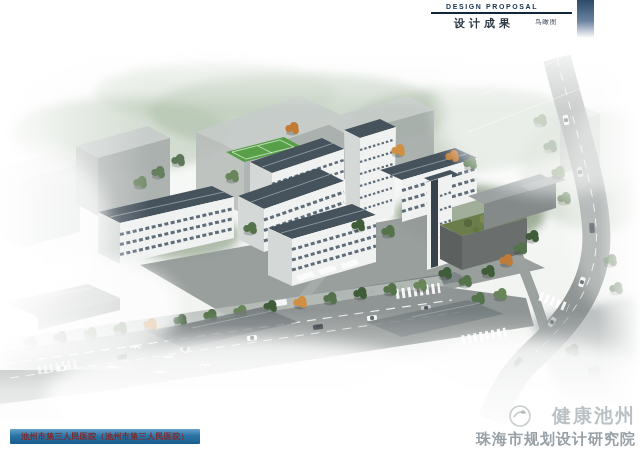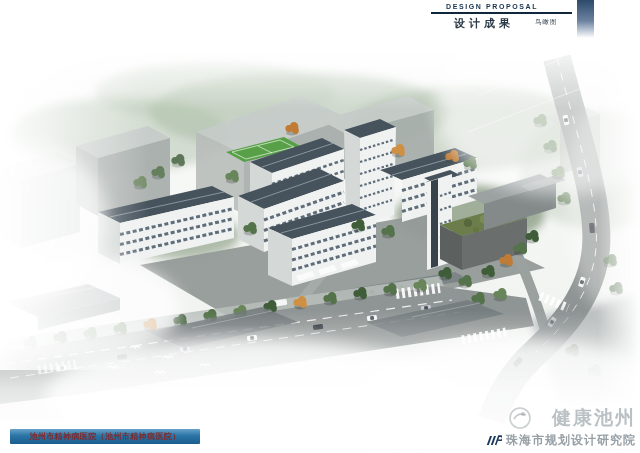--- a/index.html
+++ b/index.html
@@ -43,21 +43,21 @@
   .project-bar{position:absolute;left:10px;top:429px;width:190px;height:15px;
     background:linear-gradient(180deg,#67a2c8 0%,#2a74a6 45%,#1b5d8e 100%);
     display:flex;align-items:center;justify-content:center;border-radius:1px;}
   .project-bar span{font-size:8px;font-weight:bold;color:#7e2a2e;white-space:nowrap;letter-spacing:.4px;}
 
   
   .watermark{position:absolute;right:4px;bottom:4px;width:150px;}
   .wm-row1{display:flex;align-items:center;justify-content:flex-end;gap:20px;}
   .wm-brand{font-size:19px;font-weight:bold;letter-spacing:2px;color:rgba(143,155,160,.62);white-space:nowrap;}
   .wm-row2{display:flex;align-items:center;justify-content:flex-end;gap:4px;margin-top:1px;}
-  .wm-inst{font-size:12px;font-weight:bold;letter-spacing:1px;color:#97a0a6;white-space:nowrap;}
+  .wm-inst{font-size:15px;font-weight:bold;letter-spacing:1px;color:#97a0a6;white-space:nowrap;}
 </style>
 </head>
 <body>
 
 <div class="page">
 
   <svg class="scene" viewBox="0 0 640 453" aria-hidden="true">
     <defs>
       <linearGradient id="skyWash" x1="0" y1="0" x2="0" y2="1">
         <stop offset="0" stop-color="#fbfcfb"></stop>
@@ -362,21 +362,21 @@
 
   <header>
     <div class="kicker">DESIGN PROPOSAL</div>
     <div class="title-rule"></div>
     <div class="title-cn">设计成果</div>
     <div class="caption-cn">鸟瞰图</div>
     <div class="grad-bar"></div>
   </header>
 
   <div class="project-bar">
-    <span>池州市精神病医院（池州市精神病医院）</span>
+    <span>池州市第三人民医院（池州市第三人民医院）</span>
   </div>
 
   <div class="watermark">
     <div class="wm-row1">
       <svg width="24" height="24" viewBox="0 0 24 24">
         <circle cx="12" cy="12" r="10" fill="none" stroke="rgba(150,160,160,.5)" stroke-width="1.6"></circle>
         <path d="M6,13 q4,-7 12,-4" fill="none" stroke="rgba(150,160,160,.55)" stroke-width="1.6"></path>
         <circle cx="15" cy="8" r="2" fill="rgba(150,160,160,.5)"></circle>
       </svg>
       <span class="wm-brand">健康池州</span>

